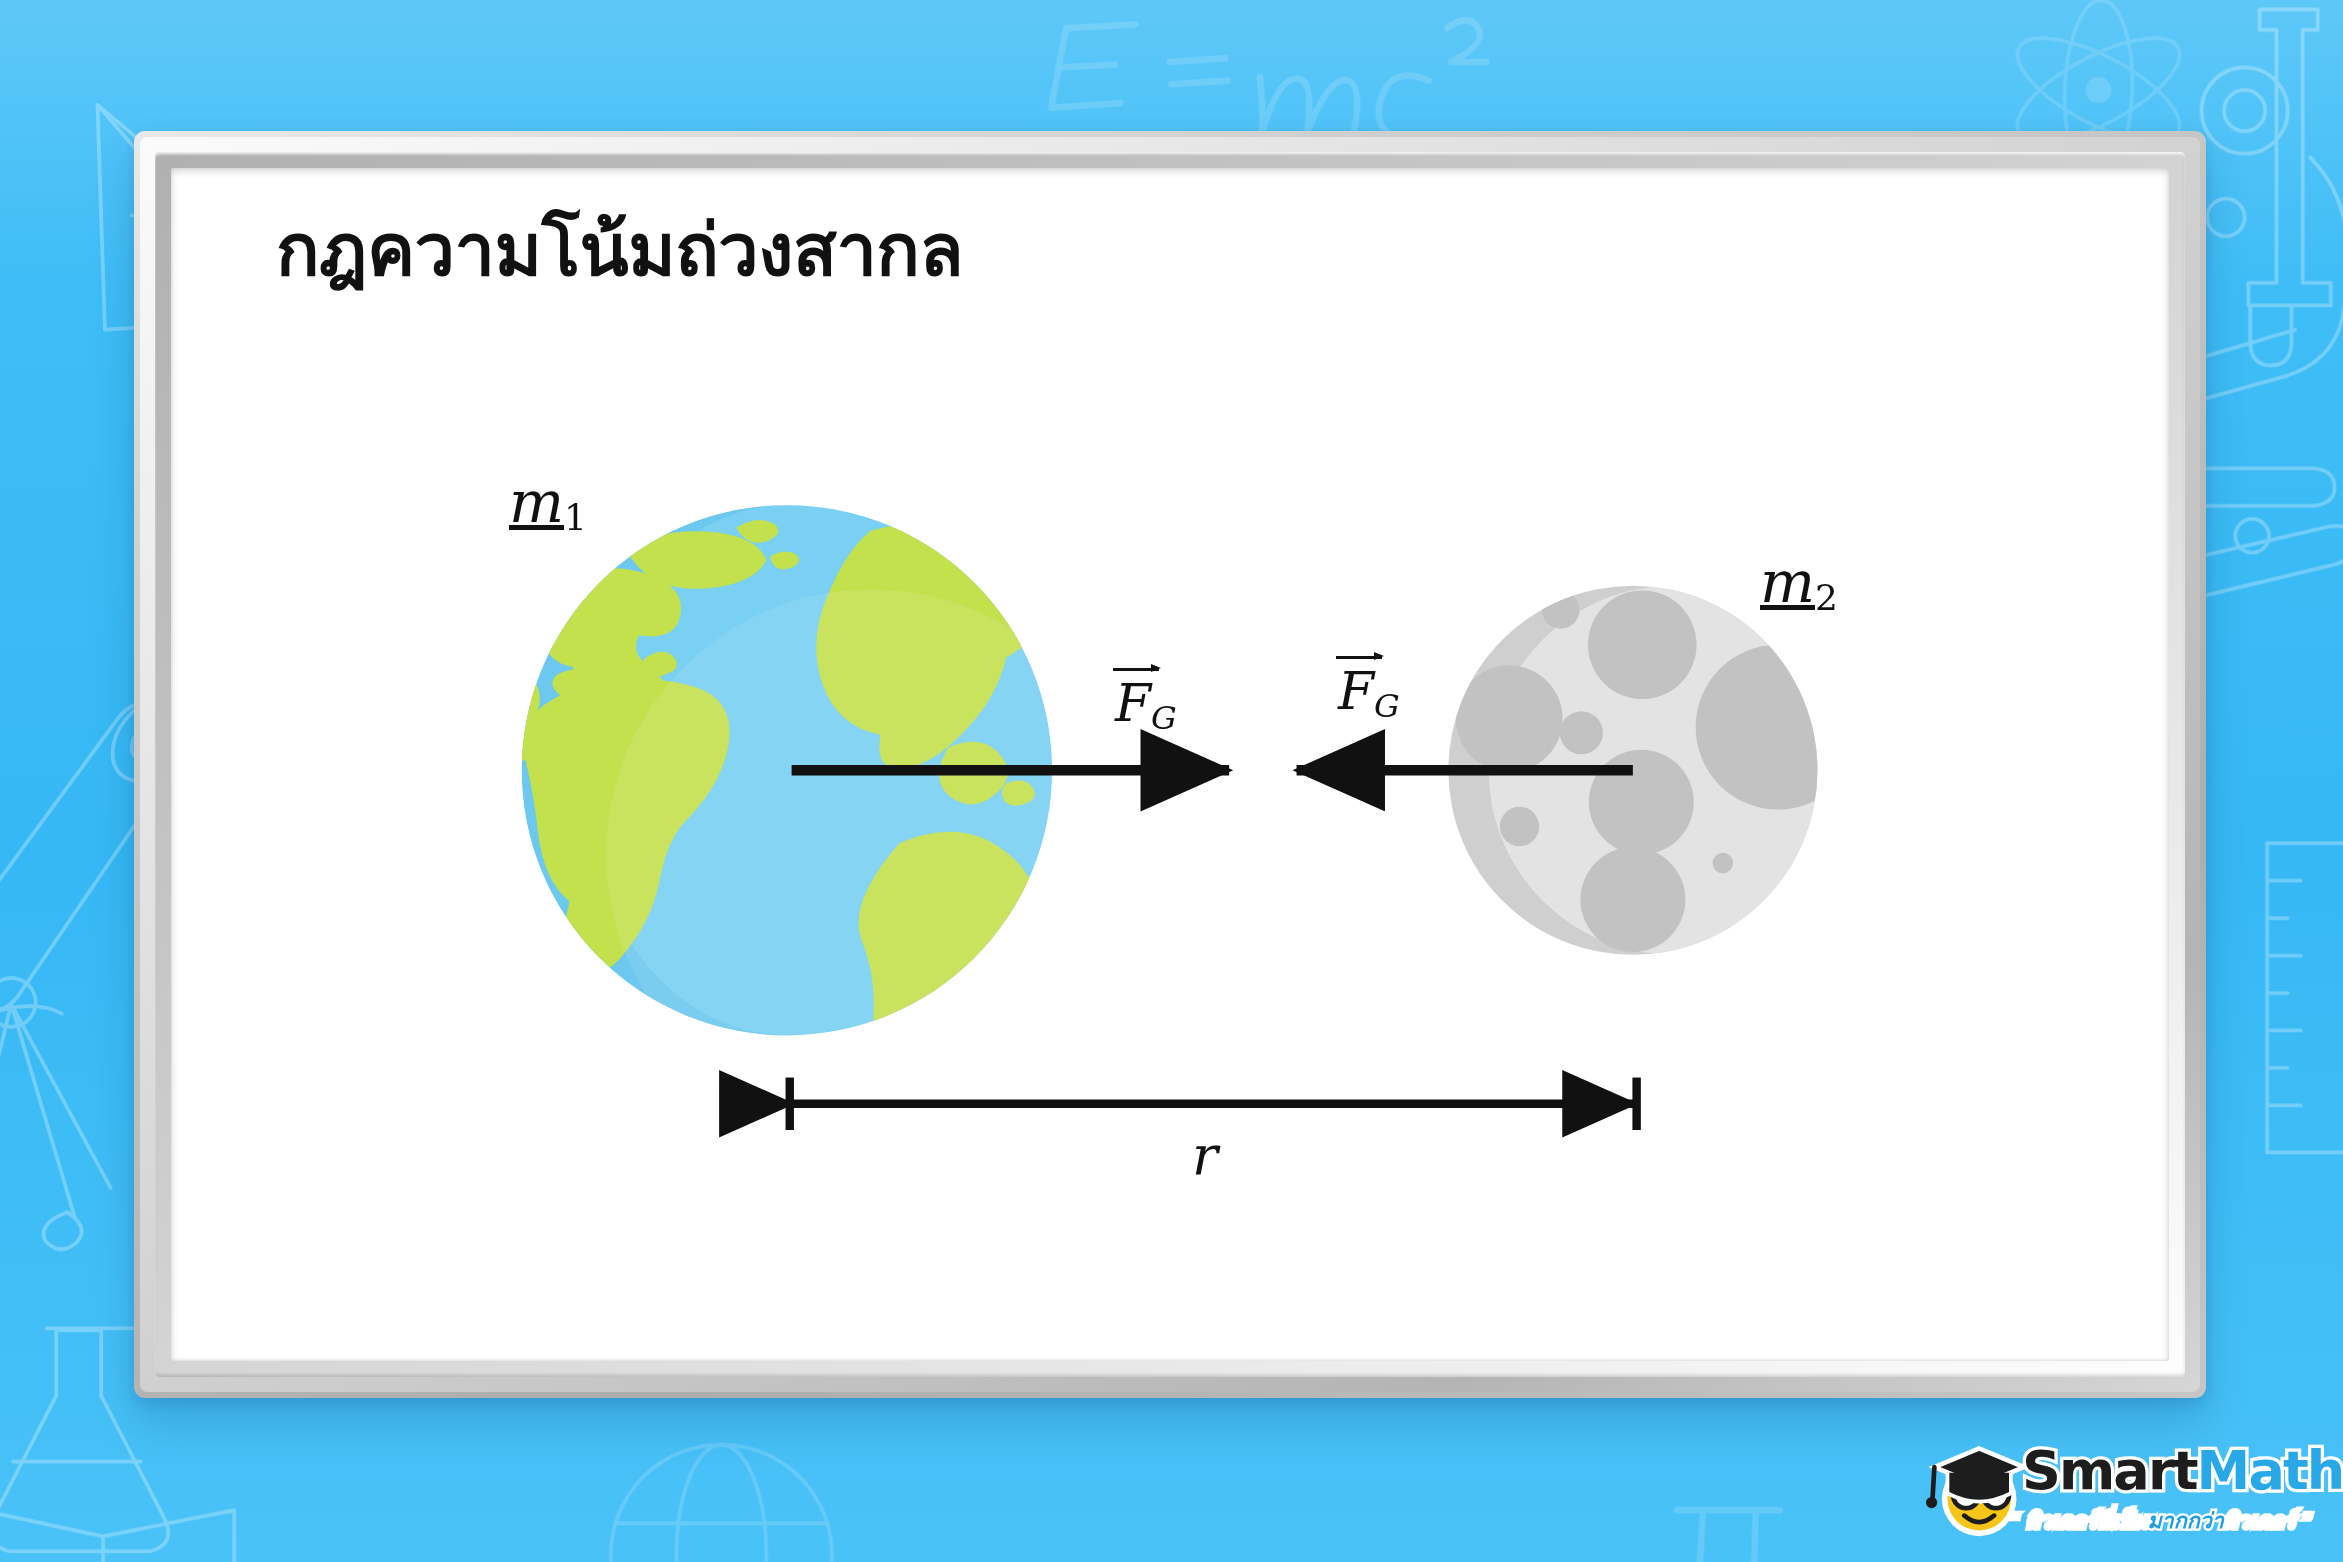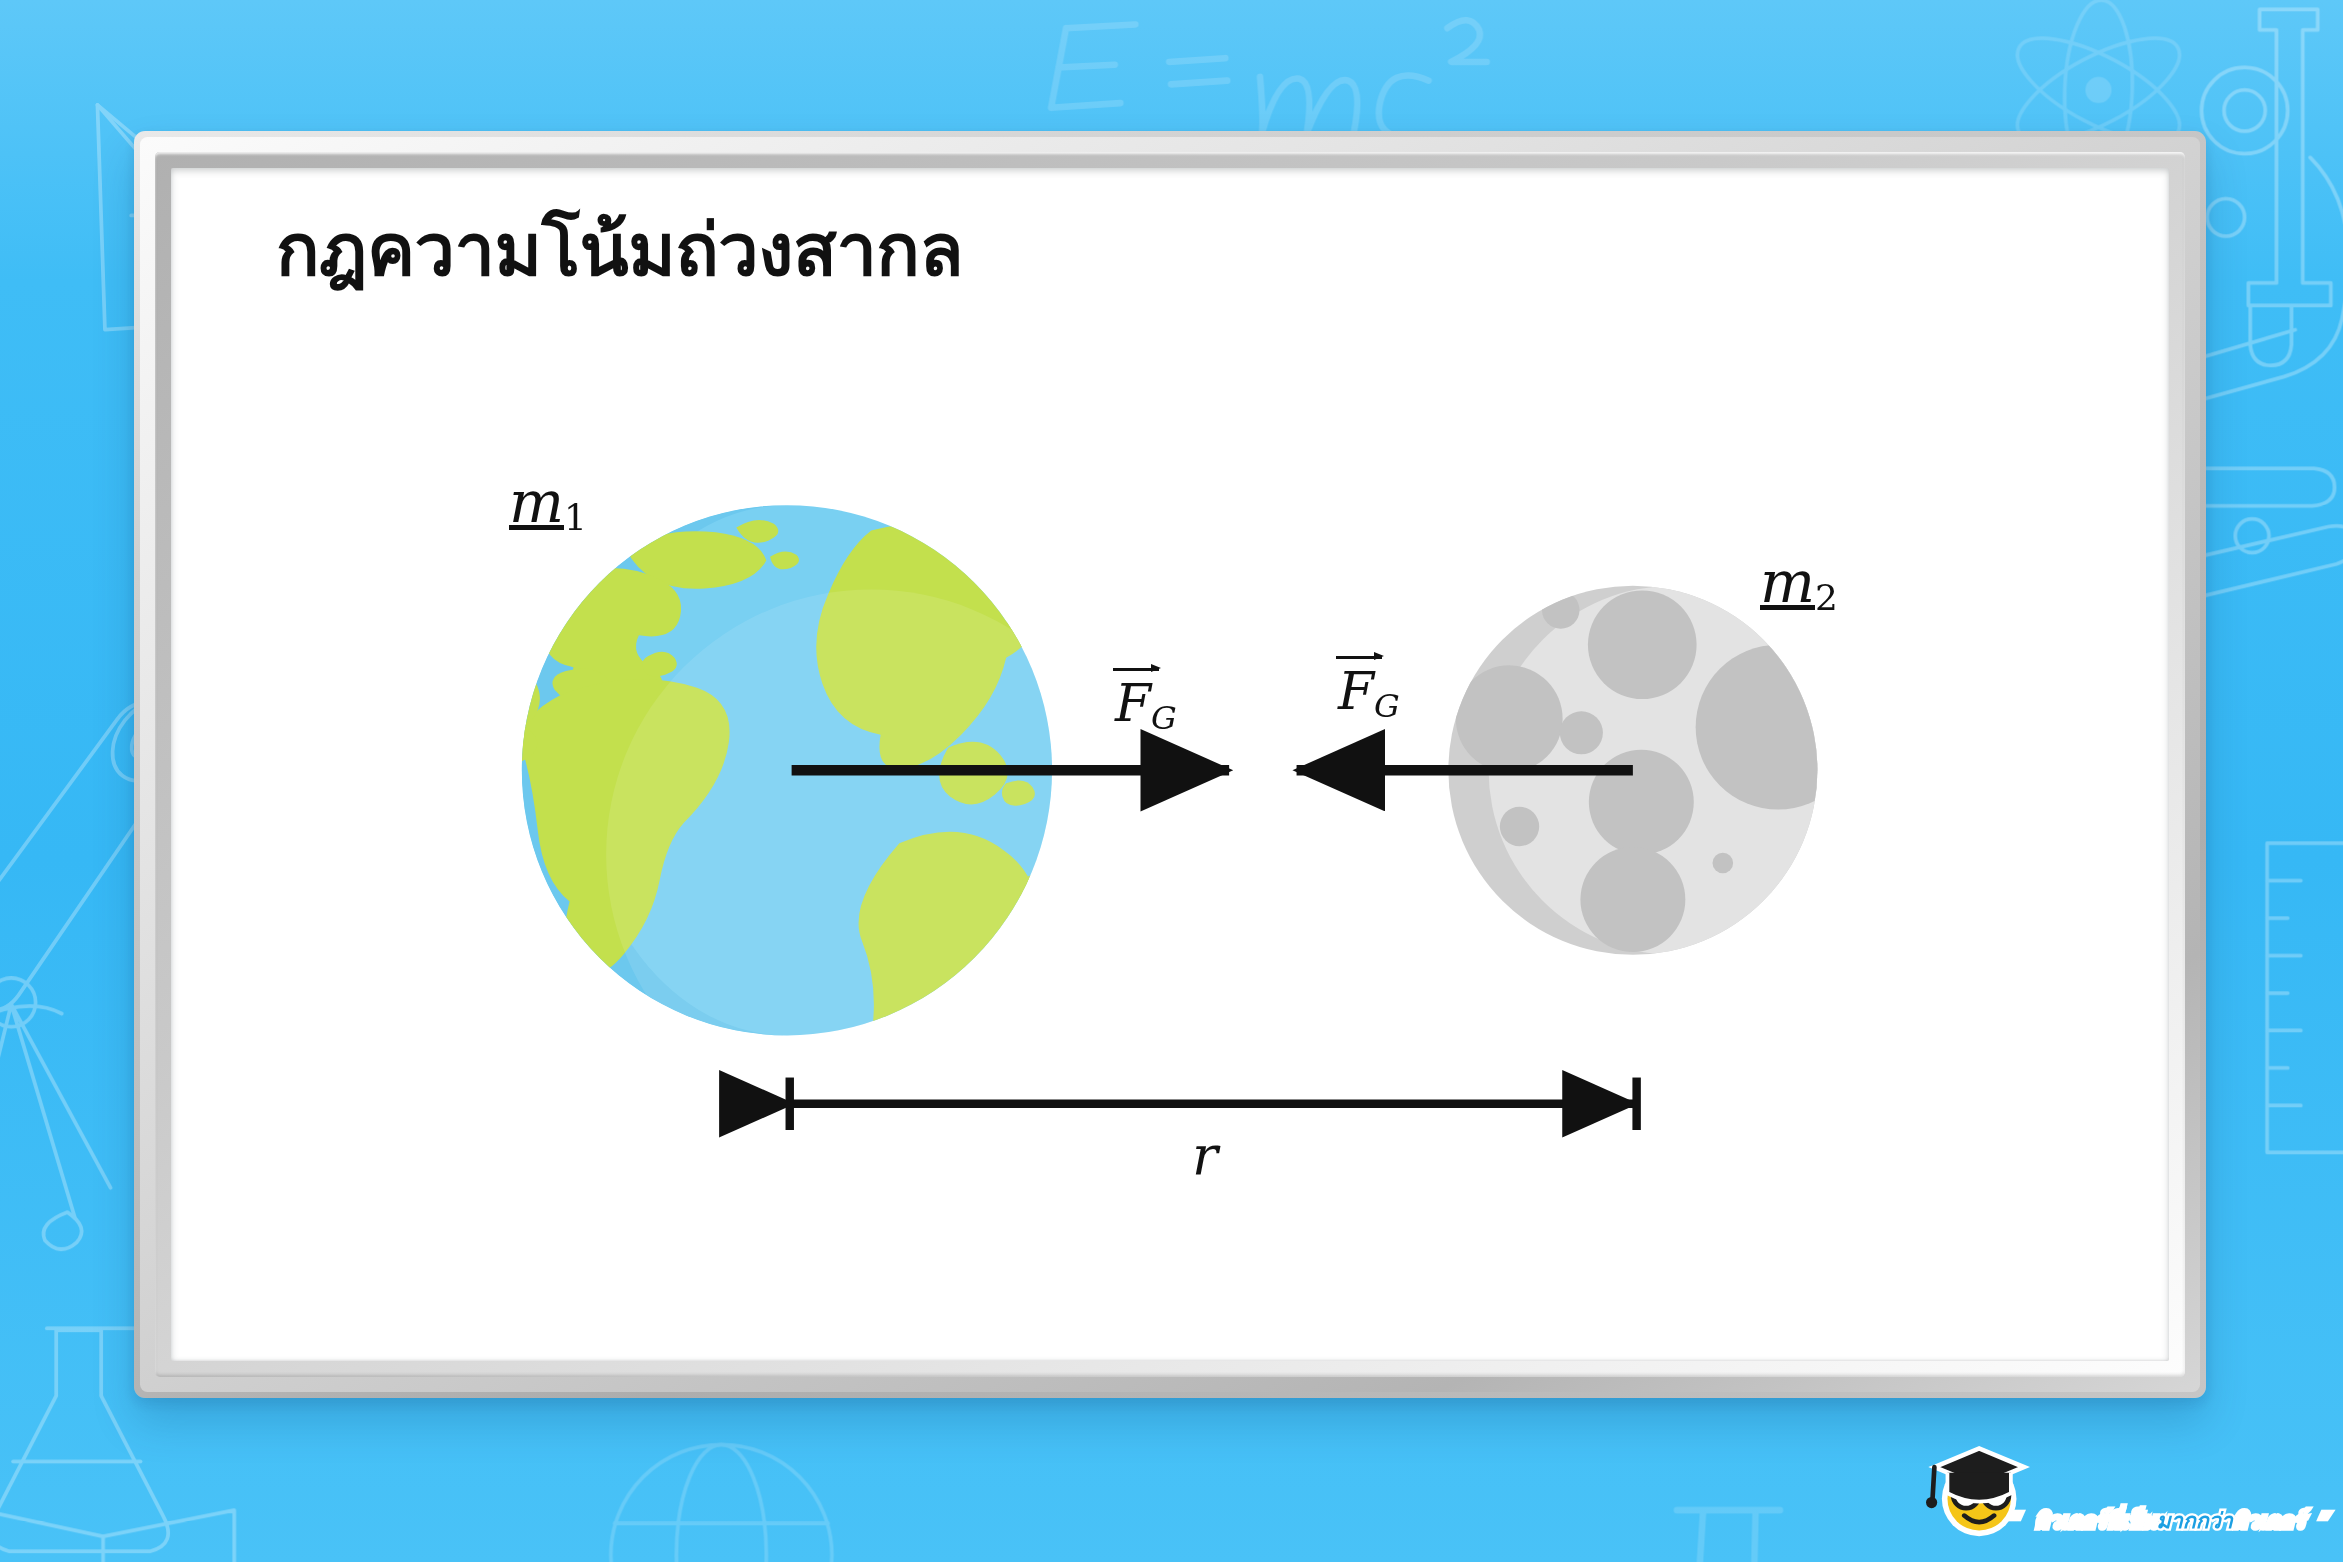--- a/index.html
+++ b/index.html
@@ -91,21 +91,21 @@
   .logo-word{
     position:absolute;left:103px;top:1.9px;
     font-family:"DejaVu Sans","Liberation Sans",sans-serif;
     font-weight:bold;font-size:54px;letter-spacing:-1.9px;white-space:nowrap;
     -webkit-text-stroke:6.6px #ffffff;paint-order:stroke fill;
   }
   .logo-word .smart{color:#1d1d1d;}
   .logo-word .math{color:#29a8e8;}
   #logo-tagline{
     position:absolute;left:90px;top:66px;
-    font-family:Liberation Mono, monospace;
+    font-family:Liberation Sans, sans-serif;
     font-style:italic;font-weight:bold;font-size:21.5px;white-space:nowrap;
     -webkit-text-stroke:4.7px #ffffff;paint-order:stroke fill;
   }
   #logo-tagline .w{color:#ffffff;}
   #logo-tagline .b{color:#1c9fe2;}
 </style>
 </head>
 <body>
 
 <div id="bg-layer"></div>
@@ -298,15 +298,16 @@
     <circle cx="82" cy="58" r="14" fill="#ffffff" stroke="#1d1d1d" stroke-width="5"></circle>
     <circle cx="50" cy="58" r="5" fill="#1d1d1d"></circle>
     <circle cx="82" cy="58" r="5" fill="#1d1d1d"></circle>
     <path d="M64 58 h4" stroke="#1d1d1d" stroke-width="4"></path>
     <path d="M48 80 q16 14 32 0" stroke="#1d1d1d" stroke-width="5" fill="none" stroke-linecap="round"></path>
     <path d="M16 28 L64 8 L112 28 L64 48 Z" fill="#1d1d1d" stroke="#ffffff" stroke-width="5"></path>
     <path d="M30 34 L30 56 q34 18 68 0 L98 34" fill="#1d1d1d" stroke="#ffffff" stroke-width="4"></path>
     <path d="M16 28 L14 62" stroke="#1d1d1d" stroke-width="5" stroke-linecap="round"></path>
     <circle cx="13" cy="66" r="6" fill="#1d1d1d"></circle>
   </svg>
+  <div class="logo-word"><span class="smart">Smart</span><span class="math">Math</span></div>
   <div id="logo-tagline"><span class="w">“ ติวเตอร์ที่เป็น</span><span class="b">มากกว่า</span><span class="w">ติวเตอร์ ”</span></div>
 </div>
 
 
 </body></html>

